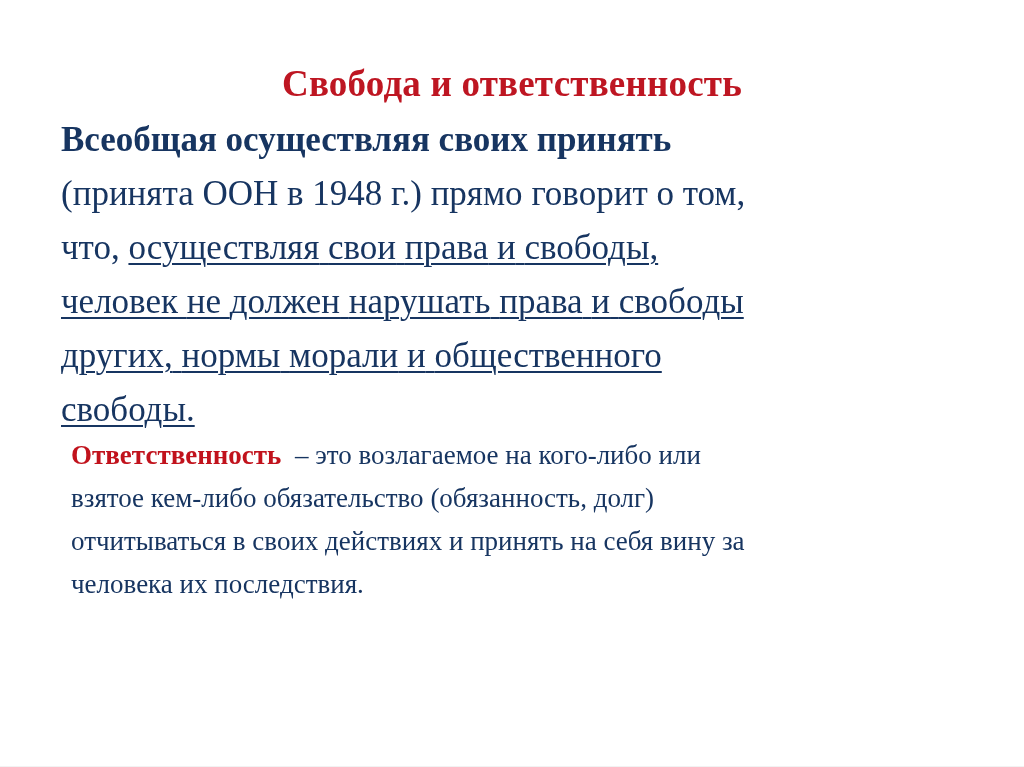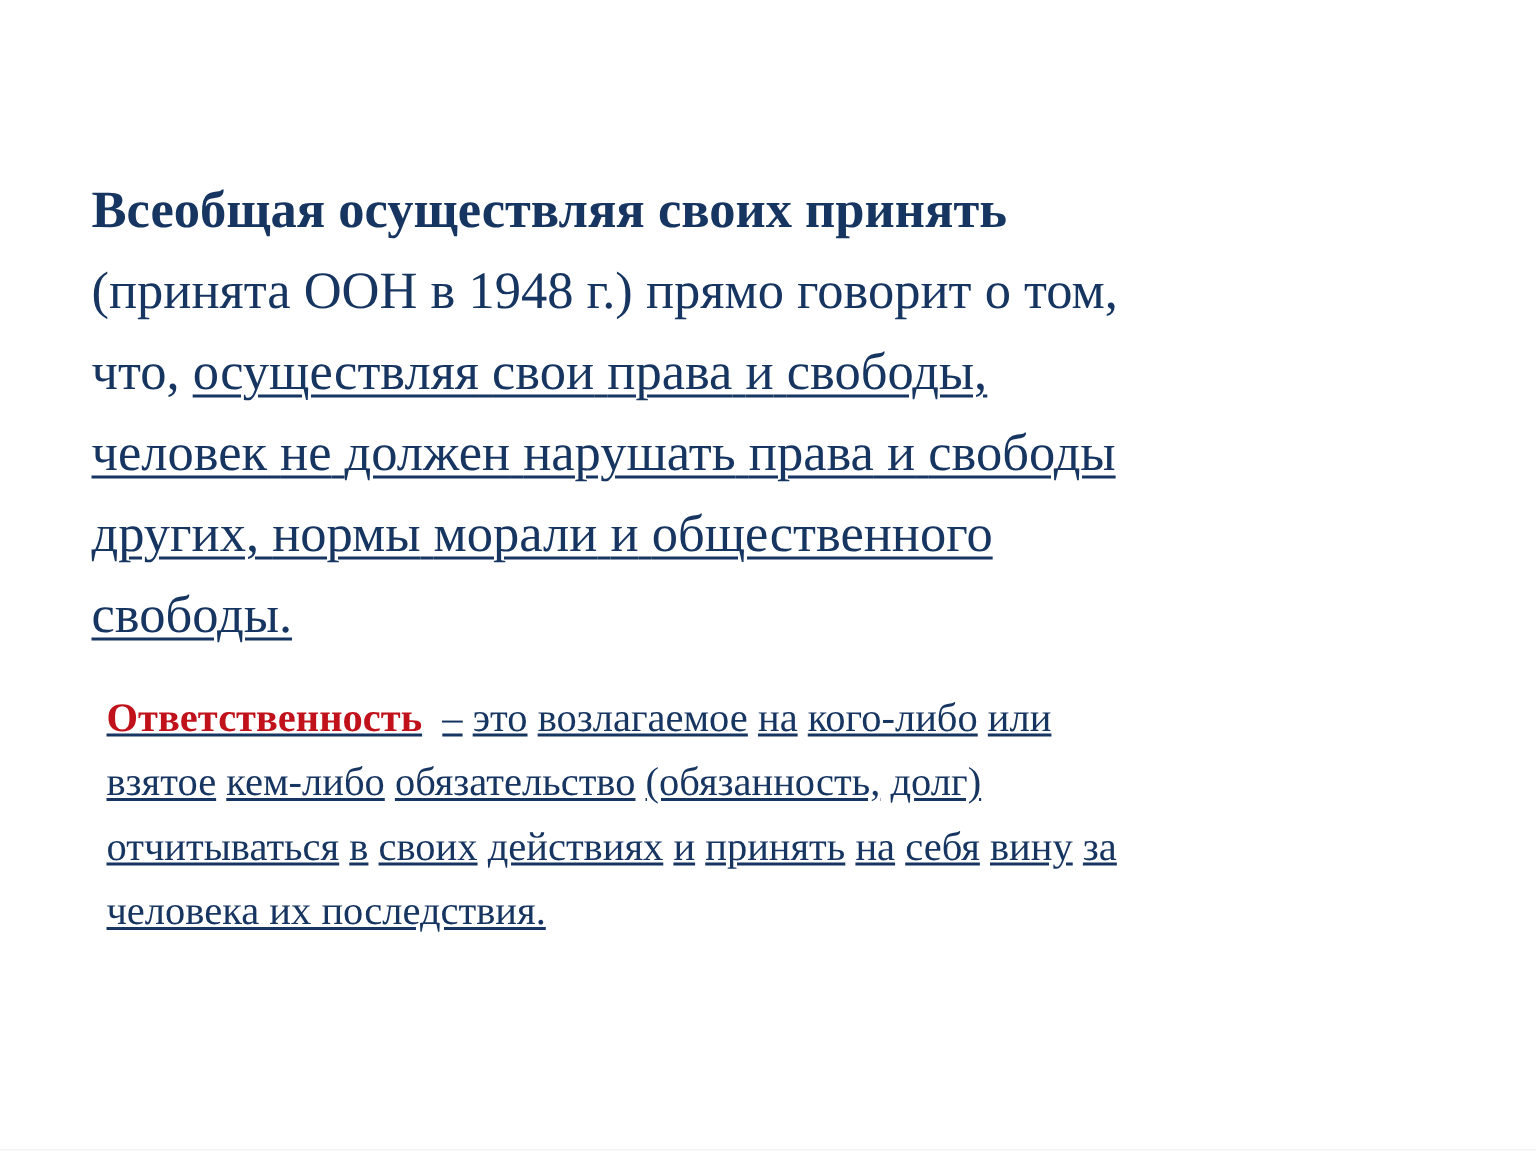--- a/index.html
+++ b/index.html
@@ -69,47 +69,47 @@
     white-space: nowrap;
   }
   .para-main .jline.last {
     text-align-last: left;
   }
 
   
   .para-sub {
     position: absolute;
     left: 71px;
-    top: 457px;
+    top: 434px;
     width: 888px;
     color: #173561;
     font-size: 27px;
     line-height: 43px;
     text-align: justify;
-    text-decoration: underline;
   }
   .para-sub .term {
     color: #C1121C;
     font-weight: bold;
   }
   .para-sub .jline {
     display: block;
     text-align: justify;
     text-align-last: justify;
     white-space: nowrap;
   }
   .para-sub .jline.last {
     text-align-last: left;
   }
 </style>
 </head>
 <body>
 
 <div class="slide">
 
+  <h1 class="slide-title">Свобода и ответственность</h1>
 
   <div class="para-main">
     <span class="jline"><span class="lead">Всеобщая</span><span class="gap" style="display: inline-block;">&nbsp;</span><span class="lead">осуществляя</span><span class="gap" style="display: inline-block;">&nbsp;</span><span class="lead">своих</span><span class="gap" style="display: inline-block;">&nbsp;</span><span class="lead">принять</span></span>
     <span class="jline"><span class="">(принята</span><span class="gap" style="display: inline-block;">&nbsp;</span><span class="">ООН</span><span class="gap" style="display: inline-block;">&nbsp;</span><span class="">в</span><span class="gap" style="display: inline-block;">&nbsp;</span><span class="">1948</span><span class="gap" style="display: inline-block;">&nbsp;</span><span class="">г.)</span><span class="gap" style="display: inline-block;">&nbsp;</span><span class="">прямо</span><span class="gap" style="display: inline-block;">&nbsp;</span><span class="">говорит</span><span class="gap" style="display: inline-block;">&nbsp;</span><span class="">о</span><span class="gap" style="display: inline-block;">&nbsp;</span><span class="">том,</span></span>
     <span class="jline"><span class="">что,</span><span class="gap" style="display: inline-block;">&nbsp;</span><span class="underlined">осуществляя</span><span class="gap" style="display: inline-block; text-decoration: underline 2px; text-underline-offset: 4px;">&nbsp;</span><span class="underlined">свои</span><span class="gap" style="display: inline-block; text-decoration: underline 2px; text-underline-offset: 4px;">&nbsp;</span><span class="underlined">права</span><span class="gap" style="display: inline-block; text-decoration: underline 2px; text-underline-offset: 4px;">&nbsp;</span><span class="underlined">и</span><span class="gap" style="display: inline-block; text-decoration: underline 2px; text-underline-offset: 4px;">&nbsp;</span><span class="underlined">свободы,</span></span>
     <span class="jline"><span class="underlined">человек</span><span class="gap" style="display: inline-block; text-decoration: underline 2px; text-underline-offset: 4px;">&nbsp;</span><span class="underlined">не</span><span class="gap" style="display: inline-block; text-decoration: underline 2px; text-underline-offset: 4px;">&nbsp;</span><span class="underlined">должен</span><span class="gap" style="display: inline-block; text-decoration: underline 2px; text-underline-offset: 4px;">&nbsp;</span><span class="underlined">нарушать</span><span class="gap" style="display: inline-block; text-decoration: underline 2px; text-underline-offset: 4px;">&nbsp;</span><span class="underlined">права</span><span class="gap" style="display: inline-block; text-decoration: underline 2px; text-underline-offset: 4px;">&nbsp;</span><span class="underlined">и</span><span class="gap" style="display: inline-block; text-decoration: underline 2px; text-underline-offset: 4px;">&nbsp;</span><span class="underlined">свободы</span></span>
     <span class="jline"><span class="underlined">других,</span><span class="gap" style="display: inline-block; text-decoration: underline 2px; text-underline-offset: 4px;">&nbsp;</span><span class="underlined">нормы</span><span class="gap" style="display: inline-block; text-decoration: underline 2px; text-underline-offset: 4px;">&nbsp;</span><span class="underlined">морали</span><span class="gap" style="display: inline-block; text-decoration: underline 2px; text-underline-offset: 4px;">&nbsp;</span><span class="underlined">и</span><span class="gap" style="display: inline-block; text-decoration: underline 2px; text-underline-offset: 4px;">&nbsp;</span><span class="underlined">общественного</span></span>
     <span class="jline last"><span class="underlined">свободы.</span></span>
   </div>
 

